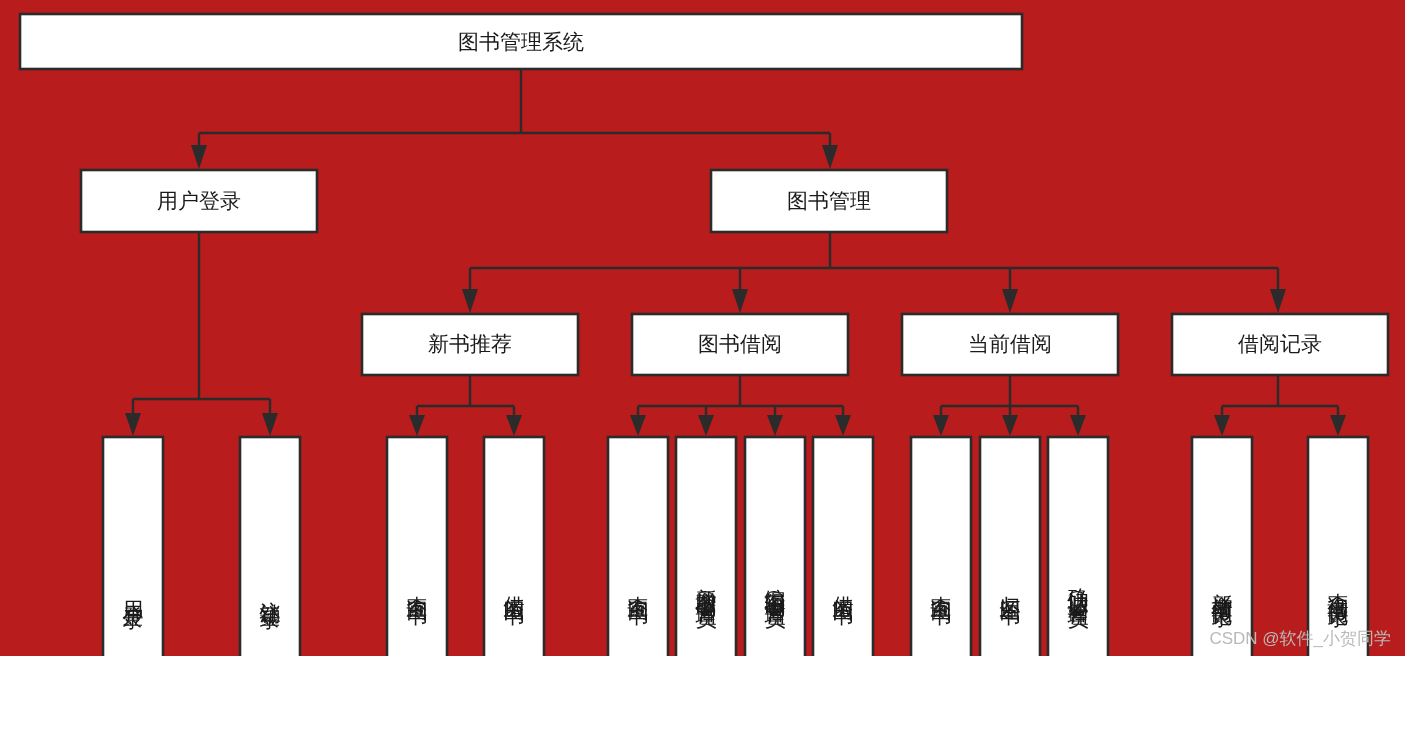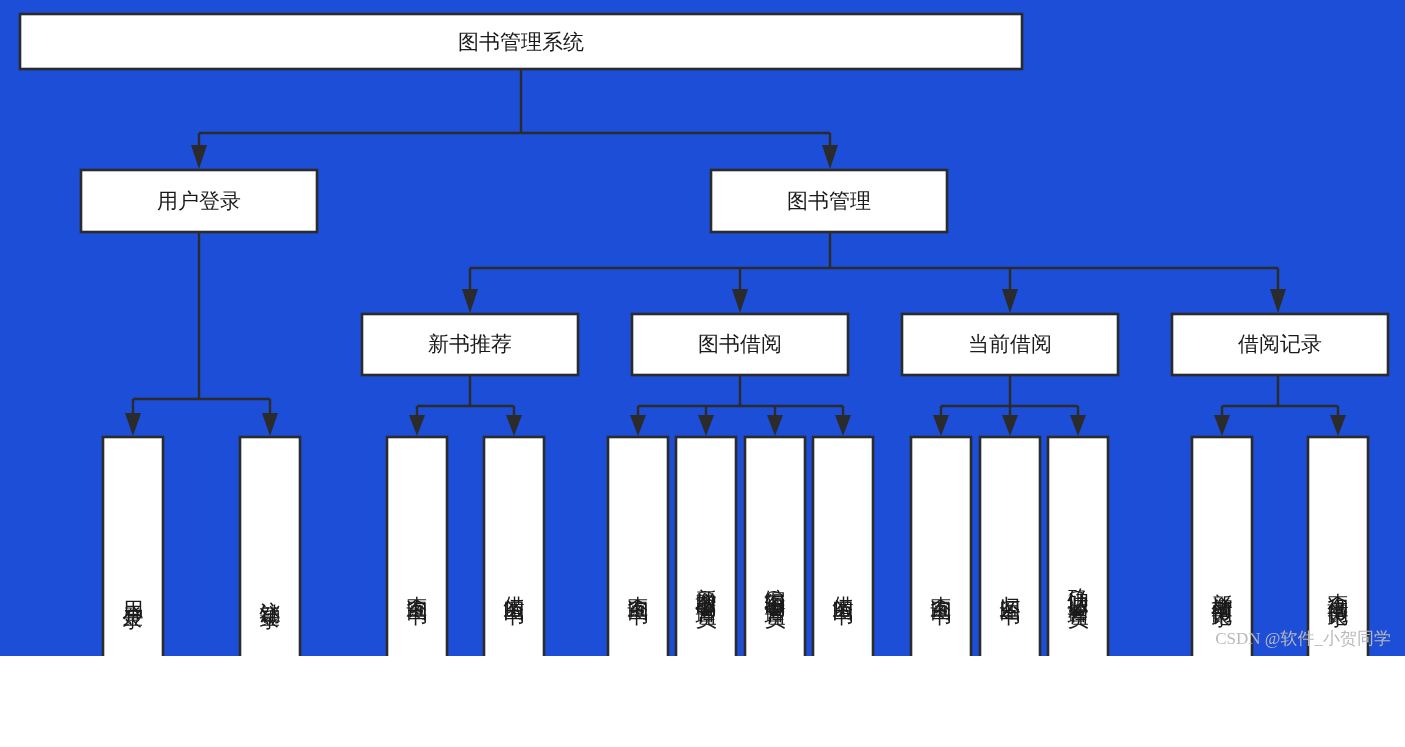--- a/index.html
+++ b/index.html
@@ -8,21 +8,21 @@
     padding: 0;
     background: #ffffff;
   }
   body {
     font-family: "DejaVu Sans", "Liberation Sans", sans-serif;
   }
   #diagram-root {
     position: relative;
     width: 1405px;
     height: 656px;
-    background: #1d4ed8;
+    background: #b91c1c;
     overflow: hidden;
     text-align: center;
   }
   svg#flow-svg {
     position: absolute;
     left: 0;
     top: 0;
     width: 1405px;
     height: 747px;
     display: block;
@@ -55,21 +55,21 @@
     fill: #1a1a1a;
     writing-mode: vertical-rl;
     text-orientation: upright;
     text-anchor: middle;
     letter-spacing: 3px;
   }
   .watermark-text {
     position: absolute;
     right: 14px;
     bottom: 6px;
-    font-family: Liberation Serif, serif;
+    font-family: Liberation Sans, sans-serif;
     font-size: 17px;
     color: #b9b9b9;
     white-space: nowrap;
     pointer-events: none;
     user-select: none;
     margin-left: 10px;
   }
 </style>
 </head>
 <body>

